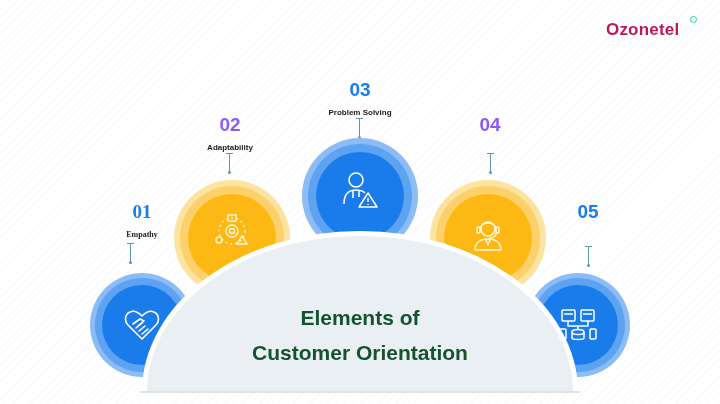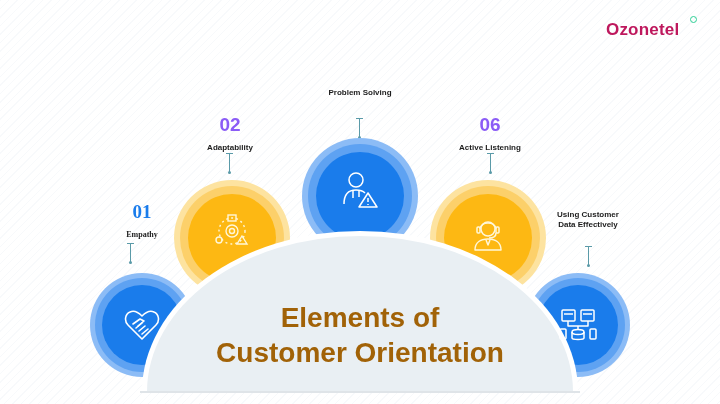--- a/index.html
+++ b/index.html
@@ -40,21 +40,21 @@
     .dome-outline {
       position: absolute; left: 142px; top: 231px; width: 436px; height: 322px;
       border-radius: 50%; background: #ffffff;
     }
     .dome {
       position: absolute; left: 147px; top: 236px; width: 426px; height: 312px;
       border-radius: 50%; background: #e9eff3;
     }
     .dome-title {
       position: absolute; left: 147px; width: 426px; top: 300px; text-align: center;
-      font-size: 28px; font-weight: bold; color: #a16207; line-height: 35px;
+      font-size: 21px; font-weight: bold; color: #14532d; line-height: 35px;
     }
     .baseline { position: absolute; left: 140px; top: 391px; width: 440px; height: 2px; background: #dfe4e8; }
     .label-group { position: absolute; text-align: center; width: 120px; }
     .num { font-size: 19px; font-weight: bold; line-height: 20px; }
     .num.blue-t { color: #1a7ceb; }
     .num.yellow-t { color: #8b5cf6; }
     .lbl { font-size: 8px; font-weight: bold; color: #1c1c1c; line-height: 10px; margin-top: 8px; }
     .conn { position: absolute; width: 1px; background: #5a9aa8; }
     .conn::before { content: ""; position: absolute; left: -3px; top: 0; width: 7px; height: 1px; background: #5a9aa8; }
     .conn::after { content: ""; position: absolute; left: -1px; bottom: -1px; width: 3px; height: 3px; background: #5a9aa8; border-radius: 50%; }
@@ -73,32 +73,32 @@
 </div>
 <div class="conn" style="left:130px; top:243px; height:20px;"></div>
 
 <div class="label-group" style="left:170px; top:115px;">
   <div class="num yellow-t">02</div>
   <div class="lbl">Adaptability</div>
 </div>
 <div class="conn" style="left:229px; top:153px; height:20px;"></div>
 
 <div class="label-group" style="left:300px; top:80px;">
+  <div class="num blue-t">03</div>
   <div class="lbl">Problem Solving</div>
 </div>
 <div class="conn" style="left:359px; top:118px; height:20px;"></div>
 
 <div class="label-group" style="left:430px; top:115px;">
-  <div class="num yellow-t">06</div>
-  <div class="lbl">Active Listening</div>
+  <div class="num yellow-t">04</div>
 </div>
 <div class="conn" style="left:490px; top:153px; height:20px;"></div>
 
 <div class="label-group" style="left:528px; top:202px;">
-  <div class="lbl"><span>Using Customer</span><br><span>Data Effectively</span></div>
+  <div class="num blue-t">05</div>
 </div>
 <div class="conn" style="left:588px; top:246px; height:20px;"></div>
 
 <div class="stage">
 
   <div class="circle blue" style="left:90px; top:273px; width:104px; height:104px;">
     <div class="ring2" style="left:5px; top:5px; width:94px; height:94px;"></div>
     <div class="inner" style="left:12px; top:12px; width:80px; height:80px;"></div>
     <svg class="icon" width="36" height="32" viewBox="0 0 36 32" fill="none" stroke="#fff" stroke-width="1.6" stroke-linejoin="round" stroke-linecap="round">
       <path d="M18 30 L4 16 C0 12 1 5 6 3 C10 1 14 3 18 7 C22 3 26 1 30 3 C35 5 36 12 32 16 Z"></path>

